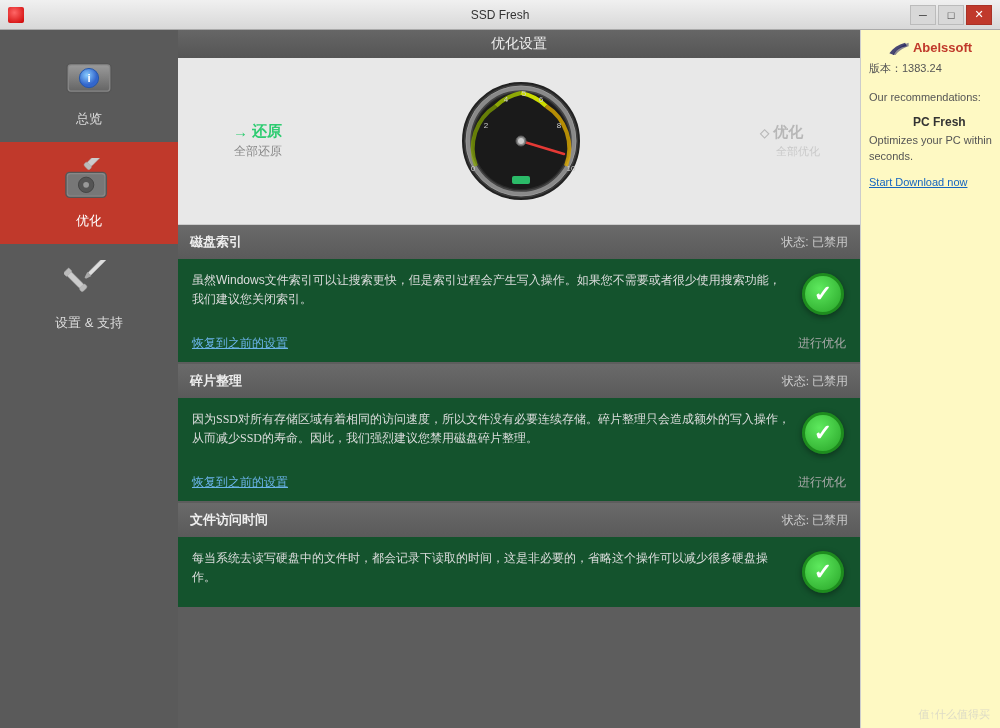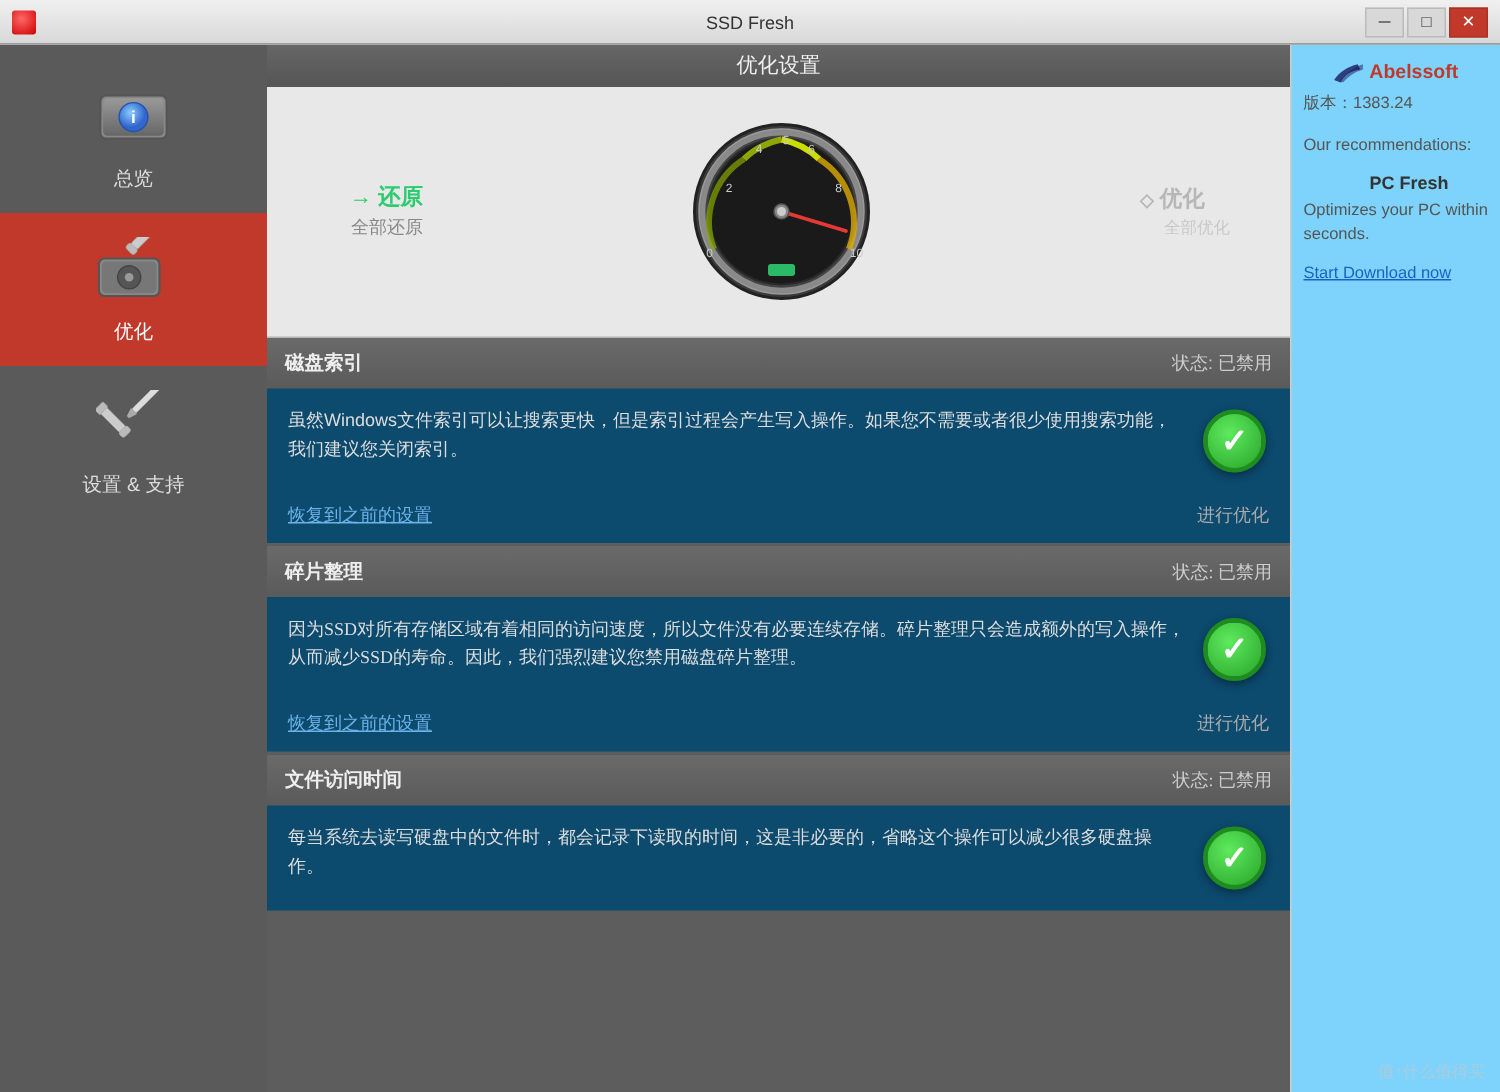--- a/index.html
+++ b/index.html
@@ -206,21 +206,21 @@
     }
     .items-scroll::-webkit-scrollbar-track {
       background: #555;
     }
     .items-scroll::-webkit-scrollbar-thumb {
       background: #888;
       border-radius: 4px;
     }
 
     .opt-item {
-      background: #0c4a6e;
+      background: #14532d;
       margin-bottom: 0;
     }
     .opt-item-header {
       background: linear-gradient(to bottom, #6a6a6a, #5a5a5a);
       padding: 8px 12px;
       display: flex;
       justify-content: space-between;
       align-items: center;
     }
     .opt-item-header-title {
@@ -285,21 +285,21 @@
       cursor: pointer;
     }
     .opt-item + .opt-item {
       margin-top: 2px;
       font-family: Liberation Serif, serif;
     }
 
     
     .right-panel {
       width: 140px;
-      background: #7dd3fc;
+      background: #fef9c3;
       padding: 10px 8px;
       display: flex;
       flex-direction: column;
       align-items: center;
       flex-shrink: 0;
       border-left: 1px solid #ccc;
       overflow: hidden;
     }
     .abelssoft-logo {
       display: flex;

